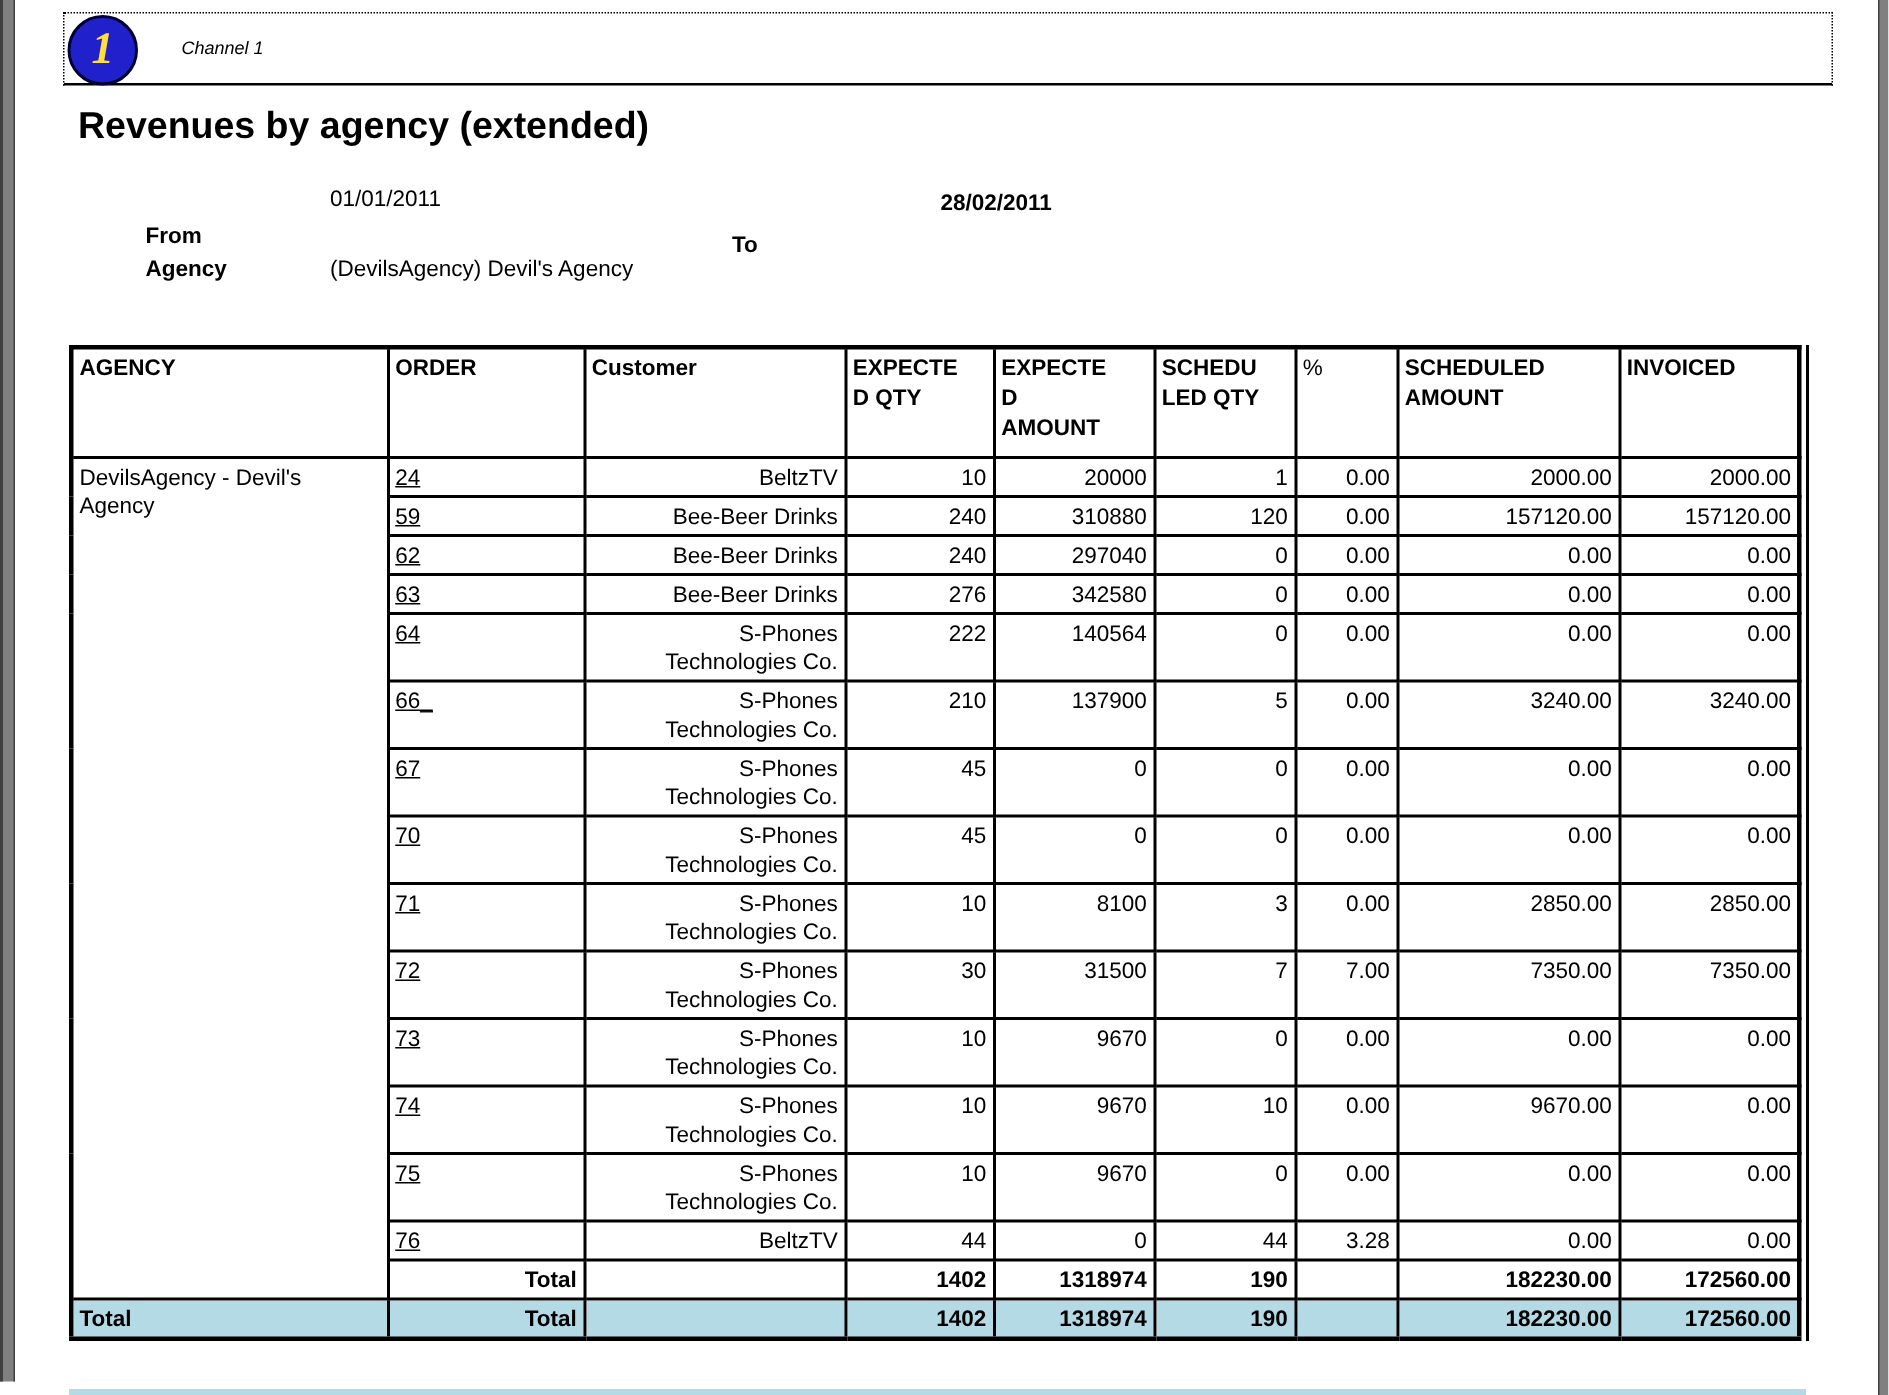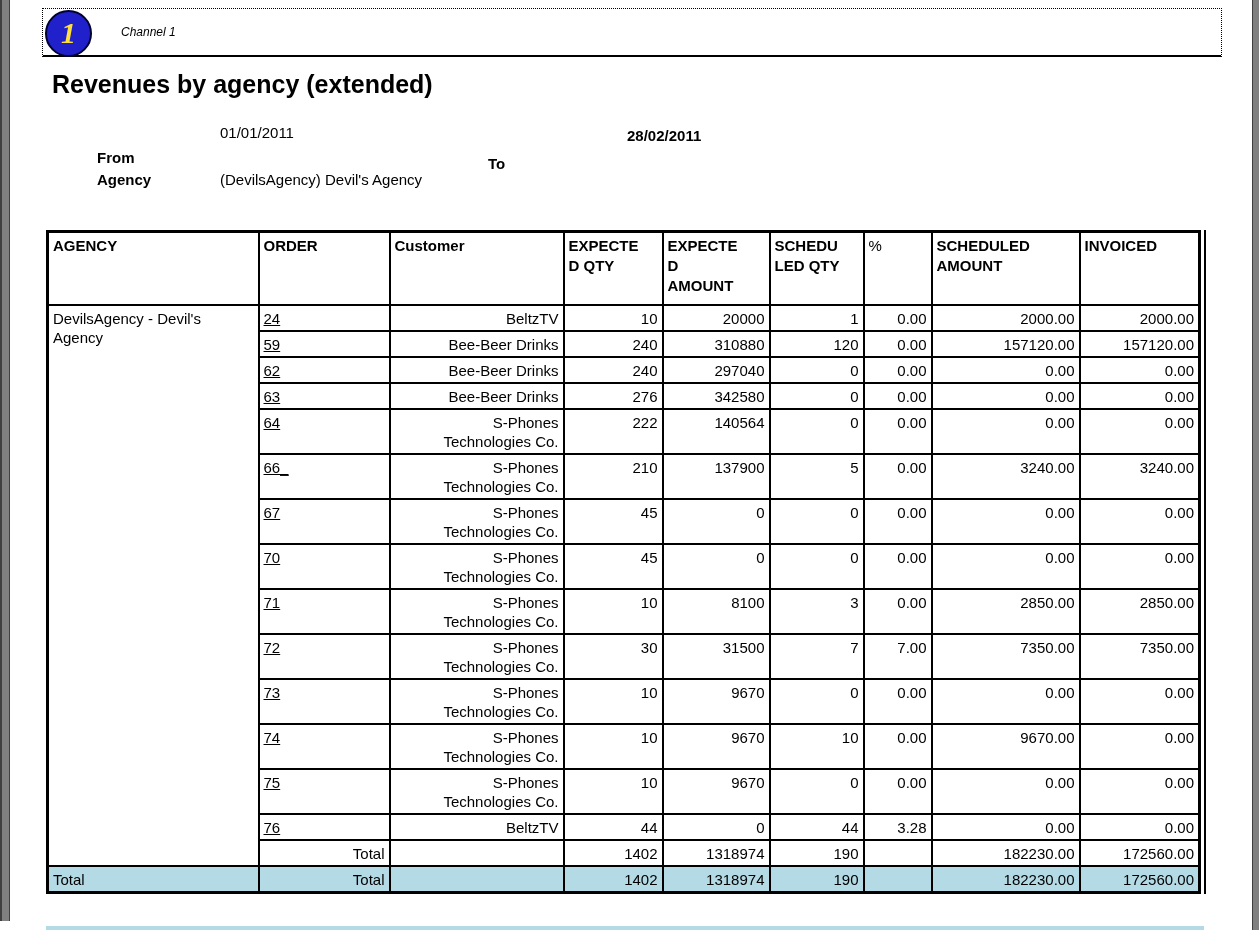--- a/index.html
+++ b/index.html
@@ -45,21 +45,21 @@
   table{border-collapse:collapse;table-layout:fixed;width:1152px;
     border:3px solid var(--ink);font-size:15px;color:var(--ink);}
   th,td{border:2px solid var(--ink);vertical-align:top;padding:3px 4px 2px 4px;line-height:19px;
     overflow:hidden;}
   thead th{font-weight:bold;text-align:left;height:73px;white-space:pre-line;line-height:20px;}
   thead th.th-pct{font-weight:normal;}
   td.col-order{text-align:left;text-decoration:underline;}
   td.col-customer{text-align:right;white-space:pre-line;}
   td.num{text-align:right;}
   td.agency-cell{text-align:left;}
-  tr.total-row td{font-weight:normal;height:25px;}
+  tr.total-row td{font-weight:bold;height:25px;}
   tr.grand-row td{background:var(--total-bg);border-bottom:3px solid var(--ink);}
 
   
   .next-page-peek{position:absolute;left:46px;top:926px;width:1158px;height:4px;background:var(--total-bg);}
 </style>
 </head>
 <body>
 
 <div class="screen">
 

